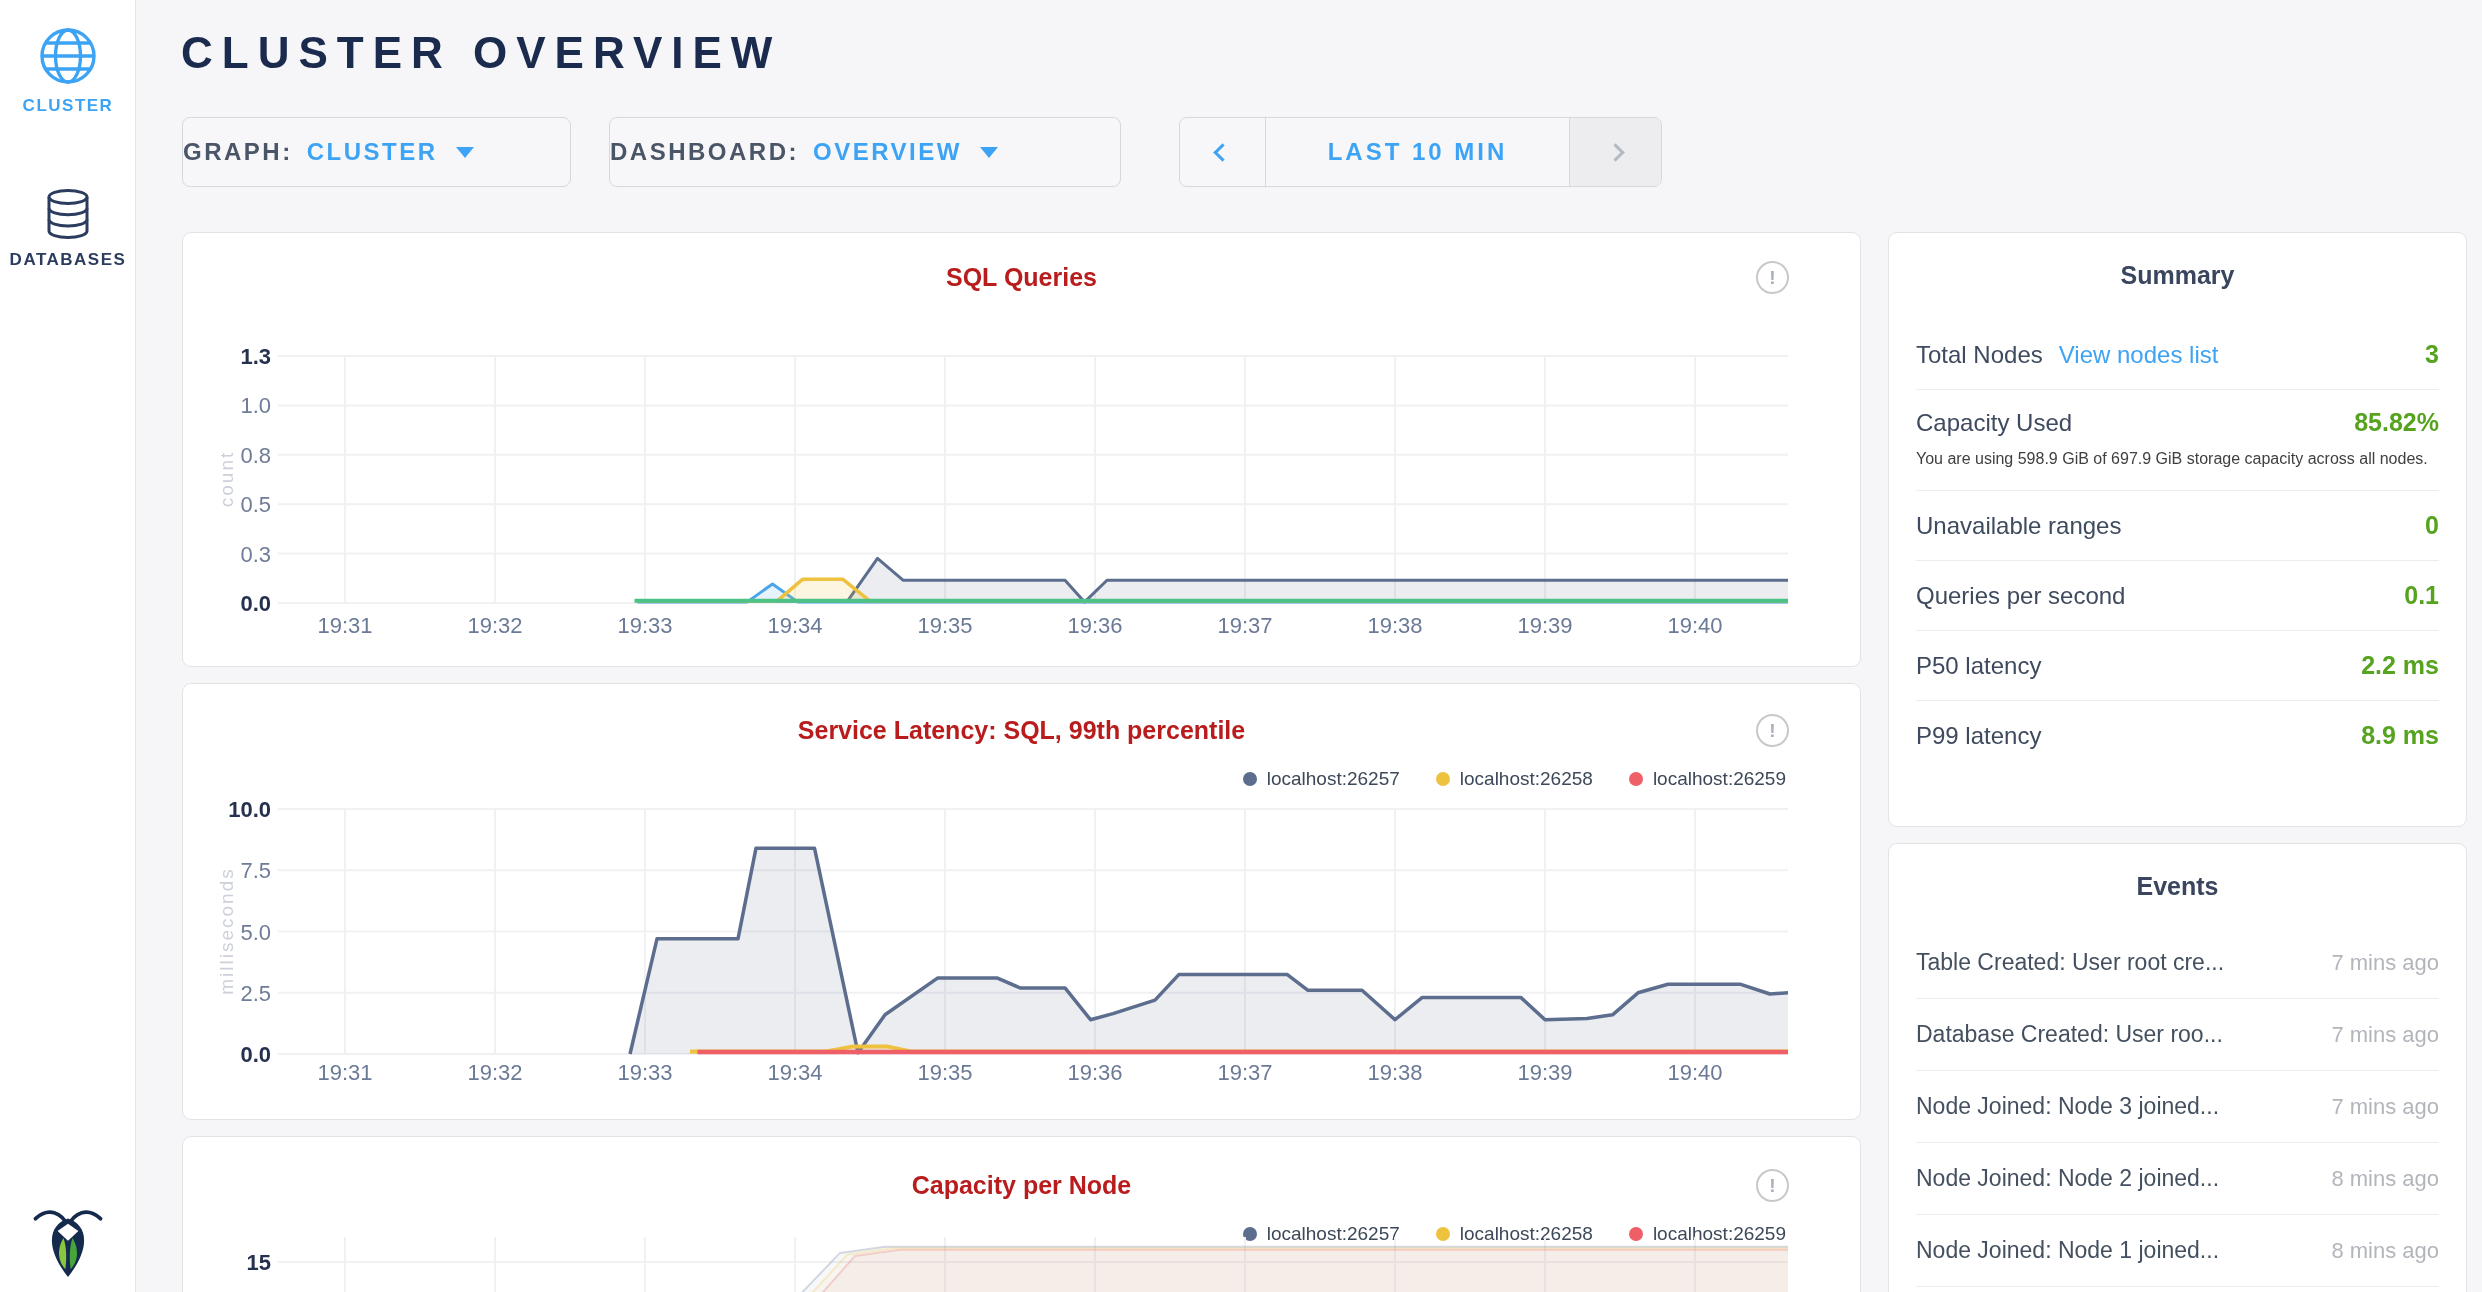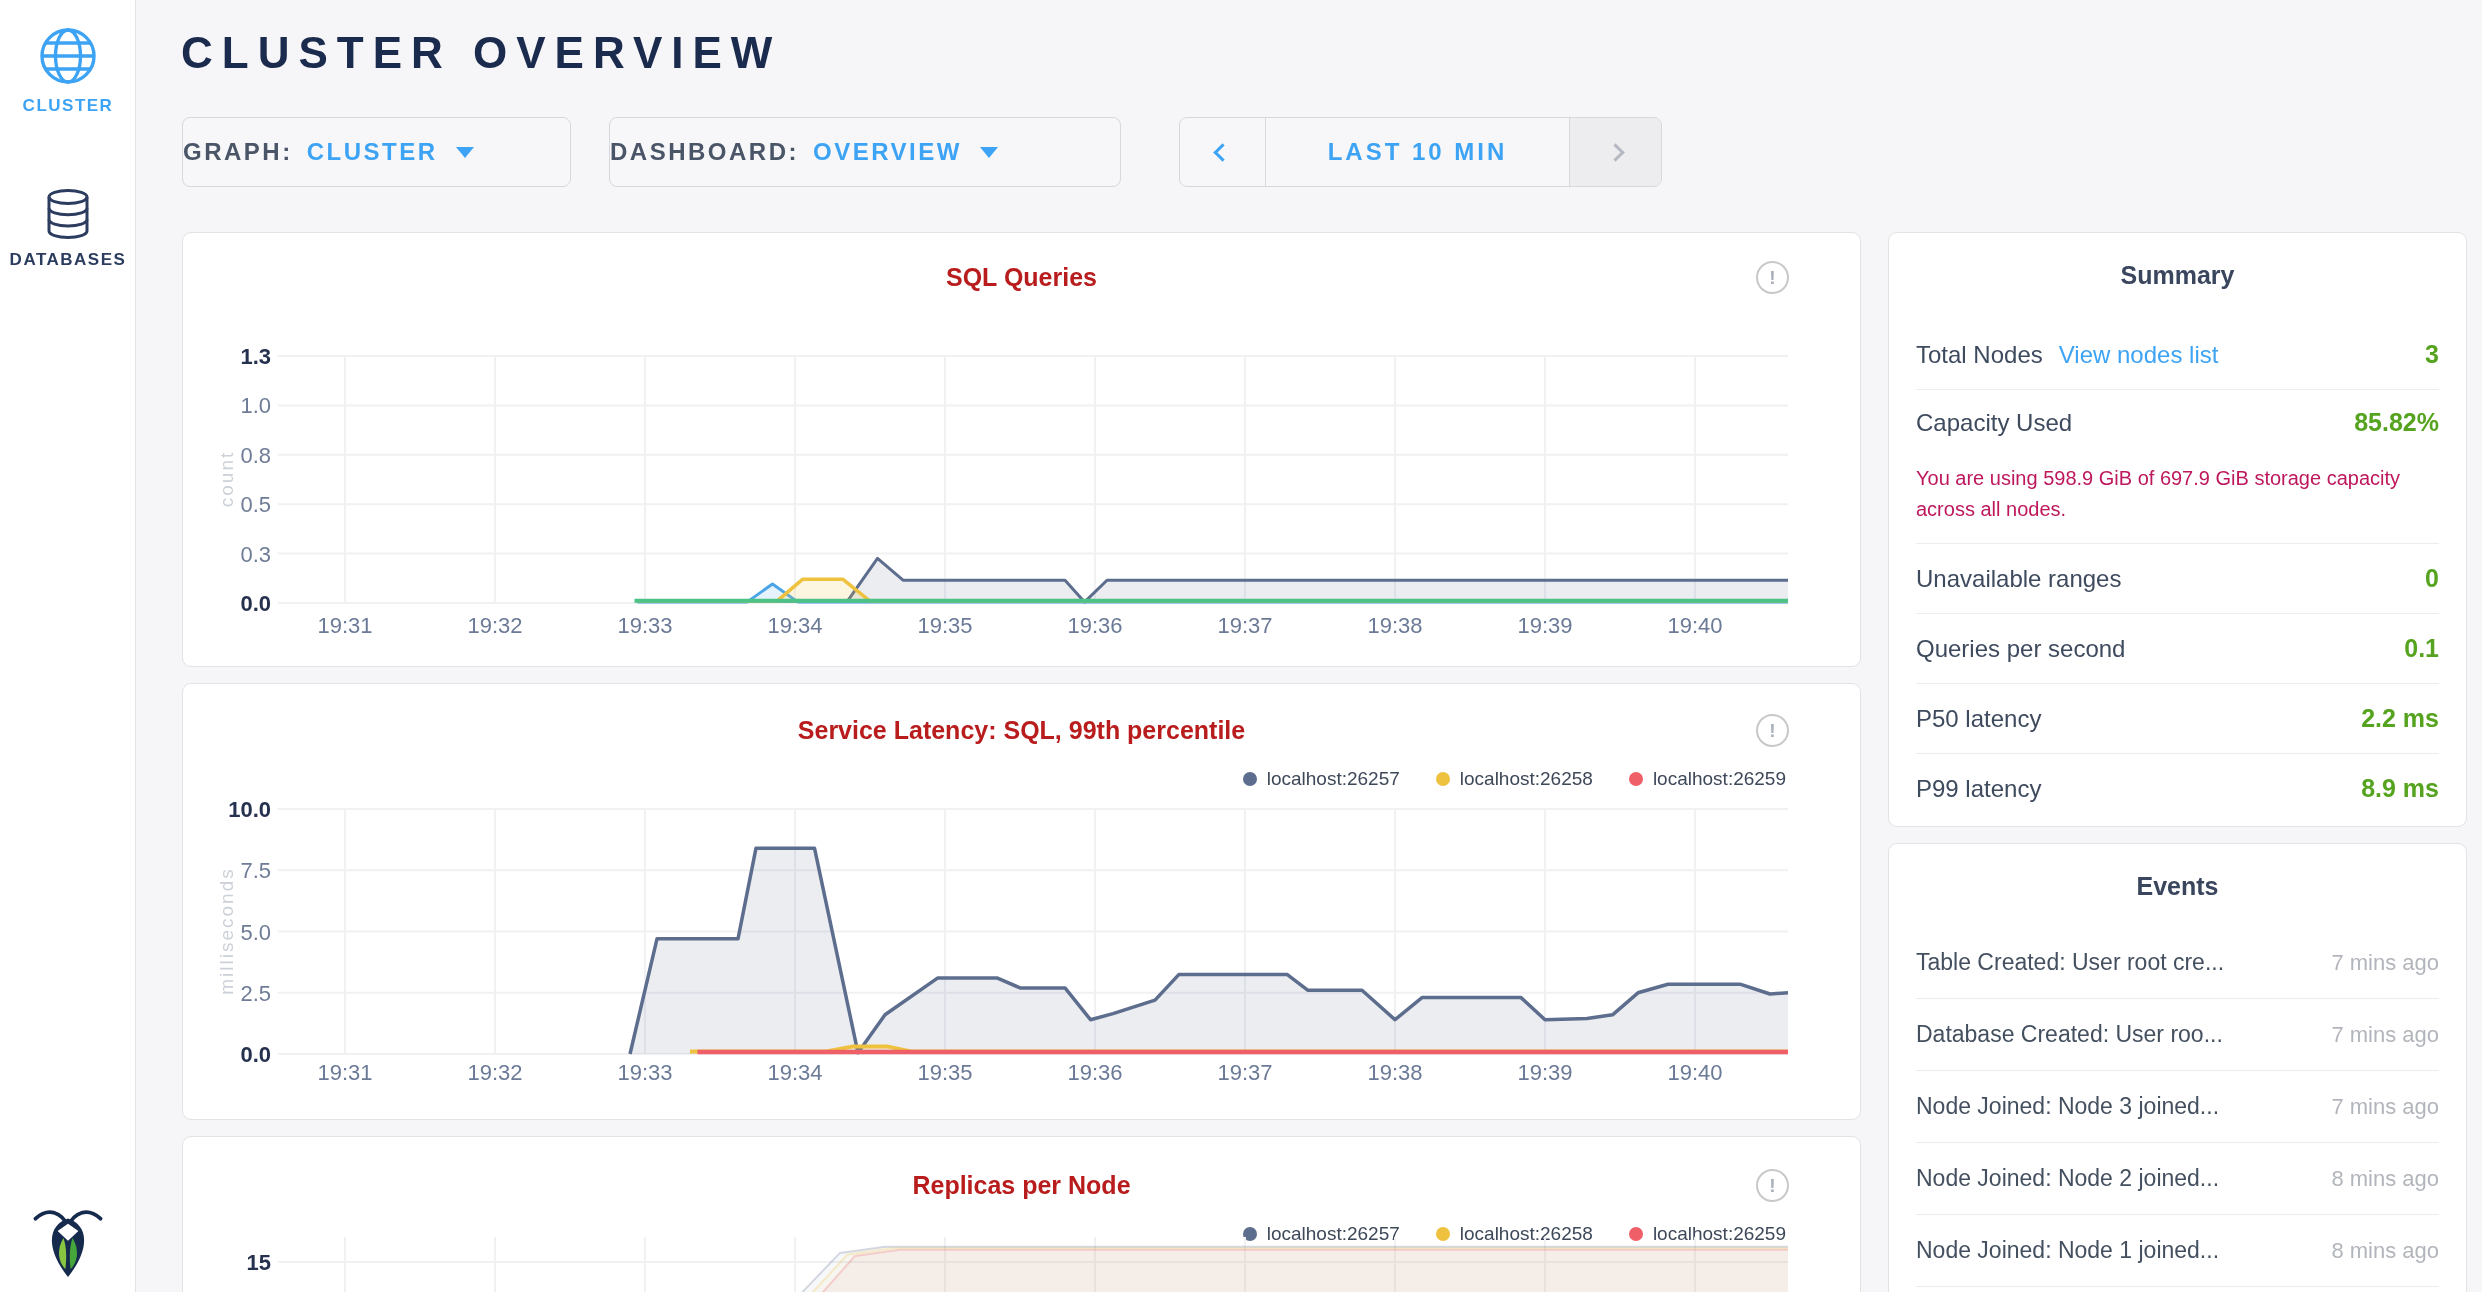--- a/index.html
+++ b/index.html
@@ -86,21 +86,21 @@
   .panel-title { text-align:center; font-size:25px; font-weight:700; color:#3a465e; padding-top:28px; }
   .summary-body { padding:30px 27px 0 27px; }
   .sum-row {
     display:flex; align-items:flex-end; justify-content:space-between;
     padding:20px 0; border-bottom:1px solid #ececef;
   }
   .sum-row.no-border { border-bottom:none; }
   .sum-label { font-size:24px; color:#3e4a5e; }
   .sum-link { font-size:24px; color:#3da3f4; margin-left:16px; cursor:pointer; }
   .sum-value { font-size:25px; font-weight:700; color:#55a31f; }
-  .sum-note { font-size:20px; color:#be185d; line-height:1.55; padding:2px 0 18px 0; border-bottom:1px solid #ececef;margin-top:16px; }
+  .sum-note { font-size:16px; color:#404040; line-height:1.55; padding:2px 0 18px 0; border-bottom:1px solid #ececef; }
   .cap-row { display:flex; align-items:center; justify-content:space-between; padding:18px 0 8px 0; }
 
   
   .events-body { padding:26px 27px 0 27px; }
   .event-row {
     display:flex; align-items:flex-end; justify-content:space-between;
     padding:22px 0; border-bottom:1px solid #ececef;
   }
   .event-text { font-size:23px; color:#44505f; white-space:nowrap; overflow:hidden; }
   .event-time { font-size:22px; color:#b2b5bb; white-space:nowrap; margin-left:18px; }
@@ -268,21 +268,21 @@
         <text x="762" y="396" text-anchor="middle" font-size="22" fill="#6b7a96">19:35</text>
         <text x="912" y="396" text-anchor="middle" font-size="22" fill="#6b7a96">19:36</text>
         <text x="1062" y="396" text-anchor="middle" font-size="22" fill="#6b7a96">19:37</text>
         <text x="1212" y="396" text-anchor="middle" font-size="22" fill="#6b7a96">19:38</text>
         <text x="1362" y="396" text-anchor="middle" font-size="22" fill="#6b7a96">19:39</text>
         <text x="1512" y="396" text-anchor="middle" font-size="22" fill="#6b7a96">19:40</text>
         <text x="50" y="247" text-anchor="middle" font-size="19" fill="#ccd0d8" letter-spacing="2" transform="rotate(-90 50 247)">milliseconds</text>
       </svg>
     </section>
   <section class="card chart-card-2">
-      <div class="chart-title" style="top: 34px;">Replicas per Node</div>
+      <div class="chart-title" style="top: 34px;">Capacity per Node</div>
       <div class="info-icon" style="top: 32px;">!</div>
       <div class="legend" style="top: 86px;">
         <span class="legend-item">
           <span class="legend-dot" style="background: rgb(92, 109, 141);"></span>
           <span class="legend-label">localhost:26257</span>
         </span>
         <span class="legend-item">
           <span class="legend-dot" style="background: rgb(238, 194, 62);"></span>
           <span class="legend-label">localhost:26258</span>
         </span>

